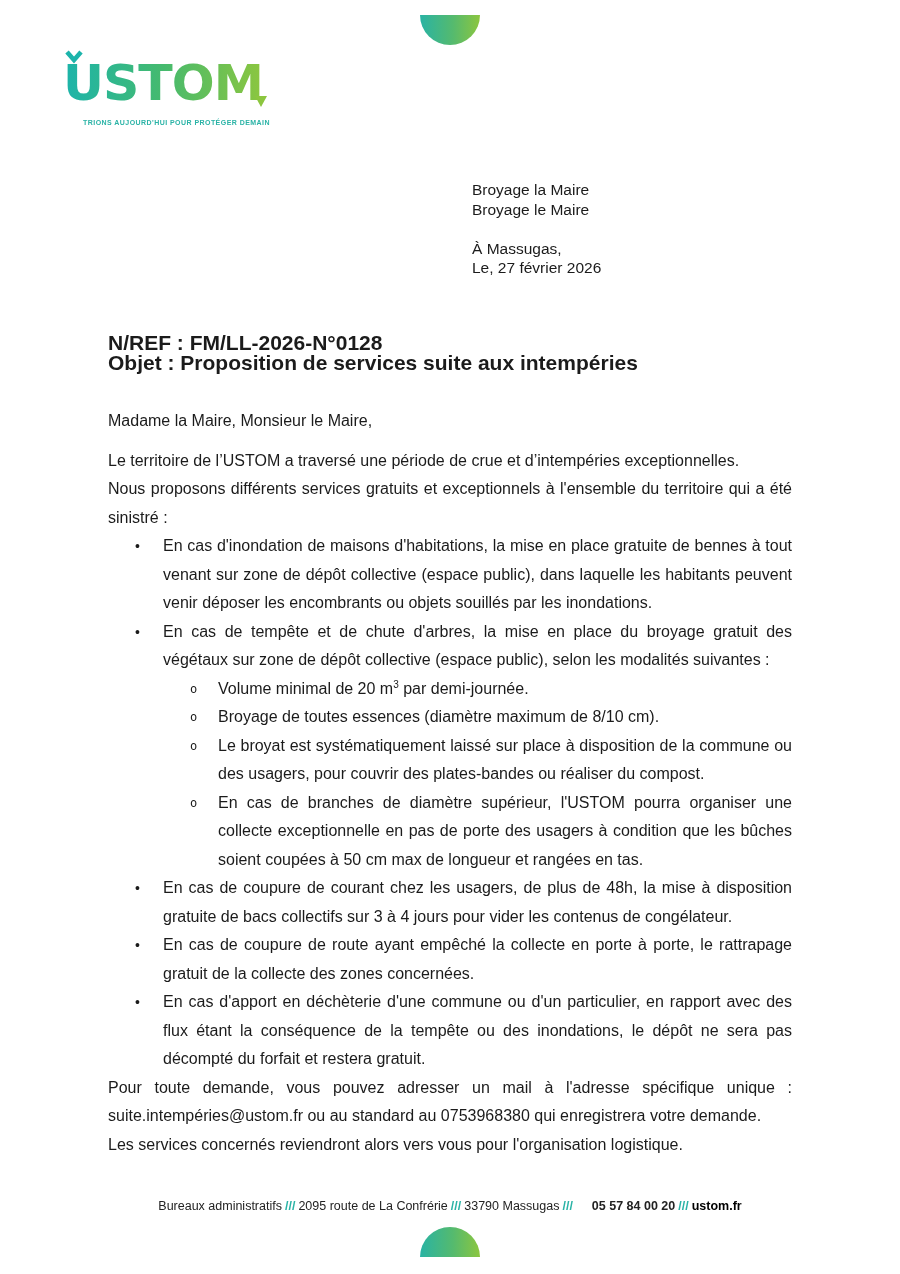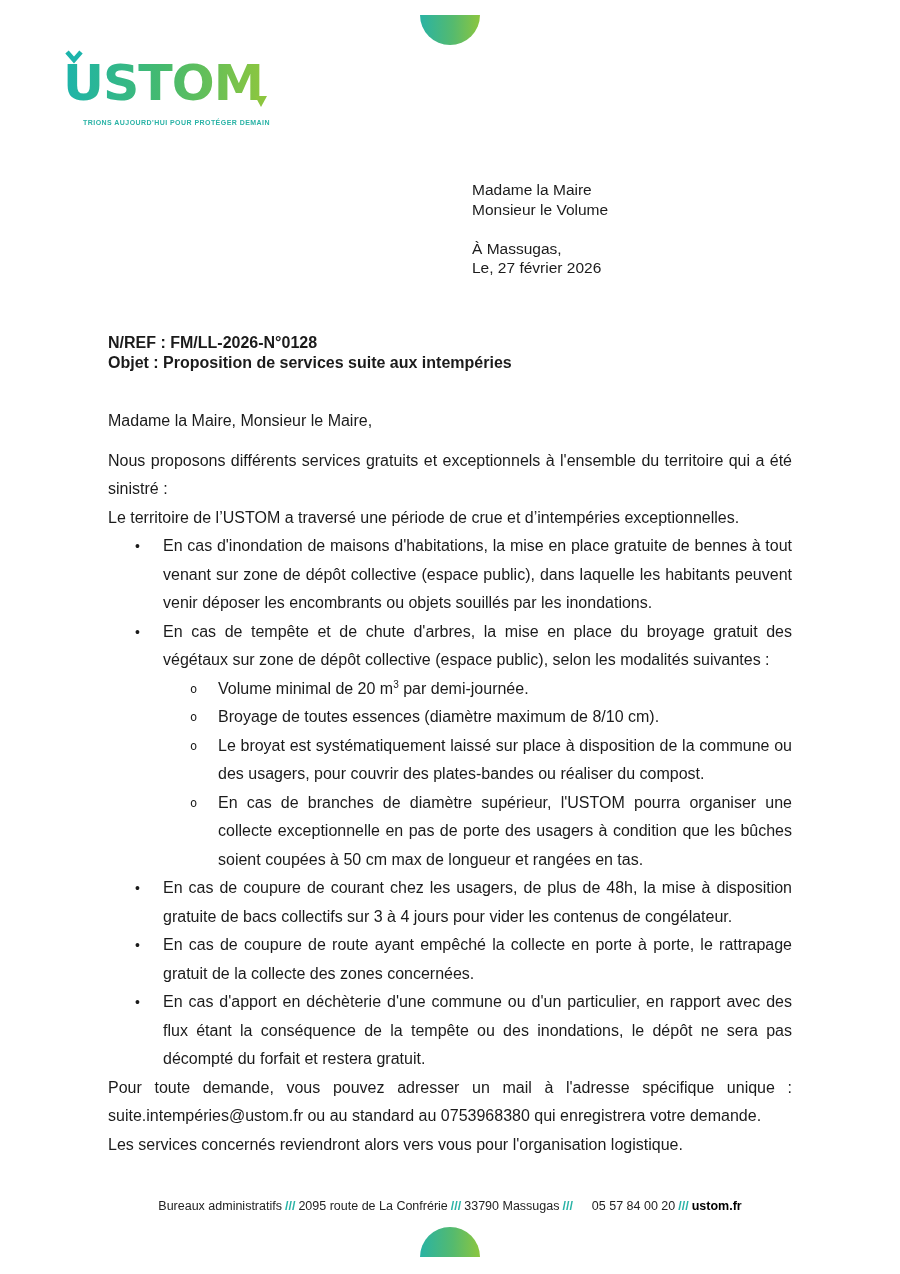--- a/index.html
+++ b/index.html
@@ -18,38 +18,38 @@
   .logo .tagline {
     margin:3px 0 0 21px; font-size:7px; font-weight:bold; letter-spacing:0.45px;
     color:#2ab3a6; white-space:nowrap;
   }
 
   
   .recipient { position:absolute; left:472px; top:180px; font-size:15.5px; line-height:19.5px; }
   .recipient .place-date { margin-top:19.5px; }
 
   
-  .refblock { position:absolute; left:108px; top:333px; font-size:16px; font-weight:bold; line-height:20px; }
+  .refblock { position:absolute; left:108px; top:333px; font-size:21px; font-weight:bold; line-height:20px; }
 
   
   .bodytext { position:absolute; left:108px; top:407px; width:684px;
               font-size:16px; line-height:28.5px; text-align:justify; }
   .bodytext p { margin:0; }
   .bodytext p.salutation { margin-bottom:11px; }
   .li { position:relative; padding-left:55px; }
   .li .mk { position:absolute; left:27px; top:0; font-size:14px; }
   .li.l2 { padding-left:110px; }
   .li.l2 .mk { left:82px; font-size:12px; font-family:"DejaVu Sans Mono", monospace; }
   sup { font-size:10px; line-height:0; }
 
   
   .footer { position:absolute; left:0; right:0; top:1199px; text-align:center;
             font-size:12.5px; color:#222222; }
   .footer .sep { color:#2ab3a6; font-weight:bold; margin:0 3px; }
-  .footer .phone { font-weight:normal;padding-left:16px; }
+  .footer .phone { font-weight:bold;padding-left:16px; }
   .footer .site { color:#000000; font-weight:bold; }
 </style>
 </head>
 <body>
 
 <div class="page">
 
   <div class="semi top"></div>
 
   <div class="logo">
@@ -62,37 +62,37 @@
         </linearGradient>
       </defs>
       <polyline points="5,2 12,10 19,2" fill="none" stroke="#1cb4ab" stroke-width="4.5"></polyline>
       <text x="1" y="50" font-family="DejaVu Sans, sans-serif" font-weight="bold" font-size="50" letter-spacing="-1" textLength="200" lengthAdjust="spacingAndGlyphs" fill="url(#lg)">USTOM</text>
       <path d="M193 46 h12 l-6 11 z" fill="#8cc63f"></path>
     </svg>
     <div class="tagline">TRIONS AUJOURD'HUI POUR PROTÉGER DEMAIN</div>
   </div>
 
   <div class="recipient">
-    <div>Madame la Maire</div>
-    <div>Monsieur le Volume</div>
+    <div>Broyage la Maire</div>
+    <div>Broyage le Maire</div>
     <div class="place-date">
       <div>À Massugas,</div>
       <div>Le, 27 février 2026</div>
     </div>
   </div>
 
   <div class="refblock">
     <div>N/REF : FM/LL-2026-N°0128</div>
     <div>Objet : Proposition de services suite aux intempéries</div>
   </div>
 
   <div class="bodytext">
     <p class="salutation">Madame la Maire, Monsieur le Maire,</p>
+    <p>Le territoire de l’USTOM a traversé une période de crue et d’intempéries exceptionnelles.</p>
     <p>Nous proposons différents services gratuits et exceptionnels à l'ensemble du territoire qui a été sinistré :</p>
-    <p>Le territoire de l’USTOM a traversé une période de crue et d’intempéries exceptionnelles.</p>
 
     <div class="li l1">
       <span class="mk">•</span>
       <div>En cas d'inondation de maisons d'habitations, la mise en place gratuite de bennes à tout venant sur zone de dépôt collective (espace public), dans laquelle les habitants peuvent venir déposer les encombrants ou objets souillés par les inondations.</div>
     </div>
     <div class="li l1">
       <span class="mk">•</span>
       <div>En cas de tempête et de chute d'arbres, la mise en place du broyage gratuit des végétaux sur zone de dépôt collective (espace public), selon les modalités suivantes :</div>
     </div>
 

